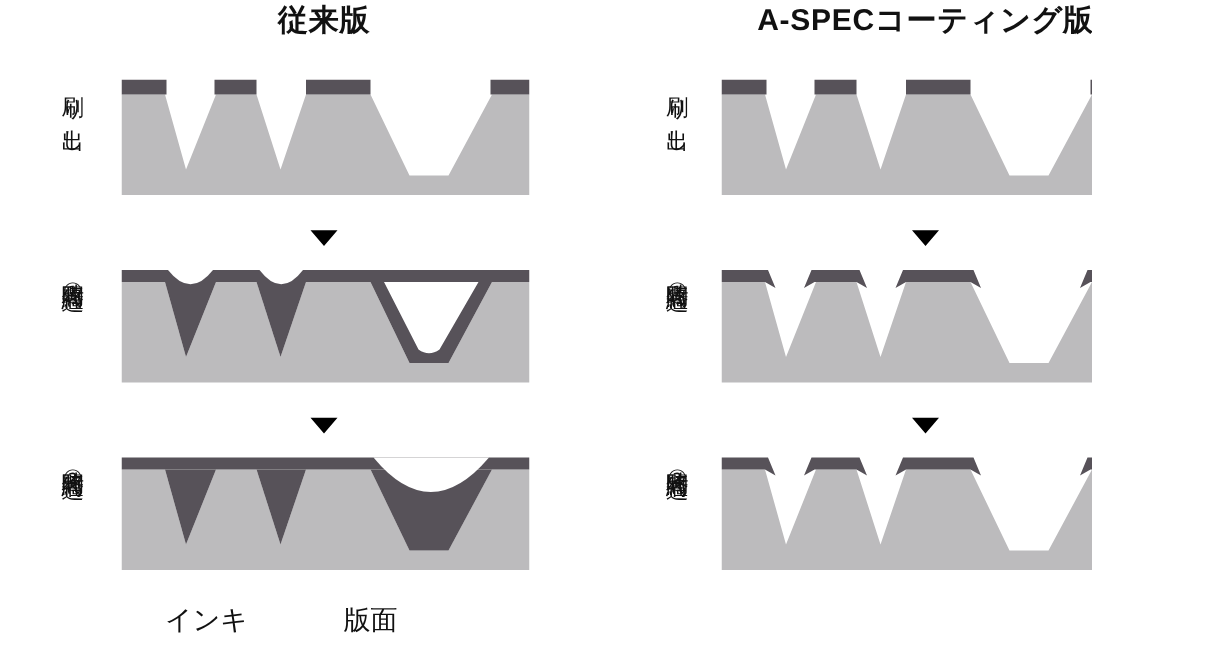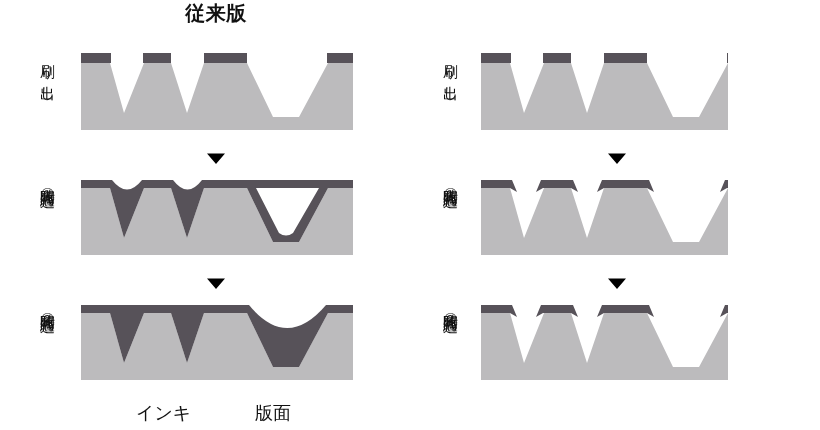--- a/index.html
+++ b/index.html
@@ -29,21 +29,21 @@
   .row-label span{
     writing-mode:vertical-rl;text-orientation:upright;
     font-size:15px;line-height:1.0;letter-spacing:2px;color:var(--text);
   }
   .panel{position:absolute;width:272px;height:78px;display:block;}
   .arrow{position:absolute;width:24px;height:32px;display:block;}
   .legend-item{
     position:absolute;top:402px;height:23px;display:flex;align-items:center;gap:3px;
   }
   .swatch{width:22px;height:22px;display:inline-block;}
-  .legend-item .label{font-size:18px;line-height:23px;margin-left:26px;}
+  .legend-item .label{font-size:18px;line-height:23px;}
 </style>
 </head>
 <body>
 
 <div class="stage">
 
   <svg class="defs" aria-hidden="true">
     <defs>
 
       <path id="plate-shape" class="plate" d="M0,10 L29,10 L43,60 L63,10 L90,10 L106,60 L123,10 L166,10 L192,64 L218,64 L247,10 L272,10 L272,77 L0,77 Z"></path>
@@ -79,20 +79,21 @@
         <path d="M244,2 L272,2 L272,10 L246,10 L239,14 Z"></path>
       </g>
 
       <g id="arrow-shape">
         <path d="M12,1 L12,27 M3,17.5 L12,28 L21,17.5"></path>
       </g>
     </defs>
   </svg>
 
   <div class="col-title" style="left:80px;">従来版</div>
+  <div class="col-title" style="left:481px;">A-SPECコーティング版</div>
 
   <div class="row-label" style="left:34px;top:53px;height:80px;">
     <span>刷り出し</span>
   </div>
   <div class="row-label" style="left:34px;top:177px;height:88px;">
     <span>時間経過①</span>
   </div>
   <div class="row-label" style="left:34px;top:302px;height:88px;">
     <span>時間経過②</span>
   </div>

